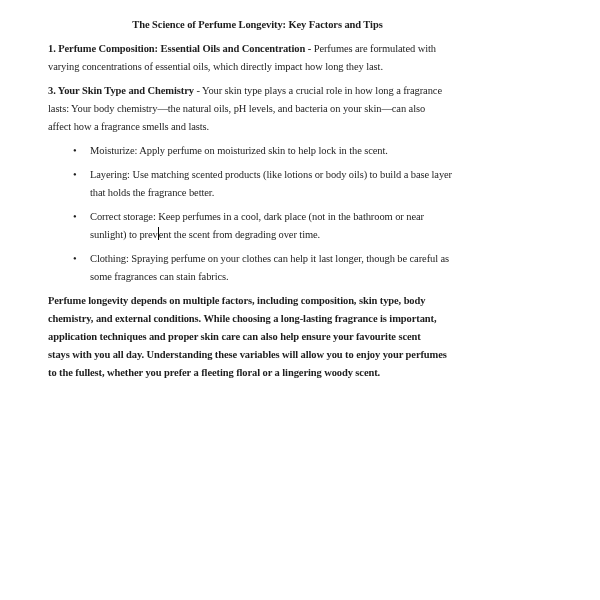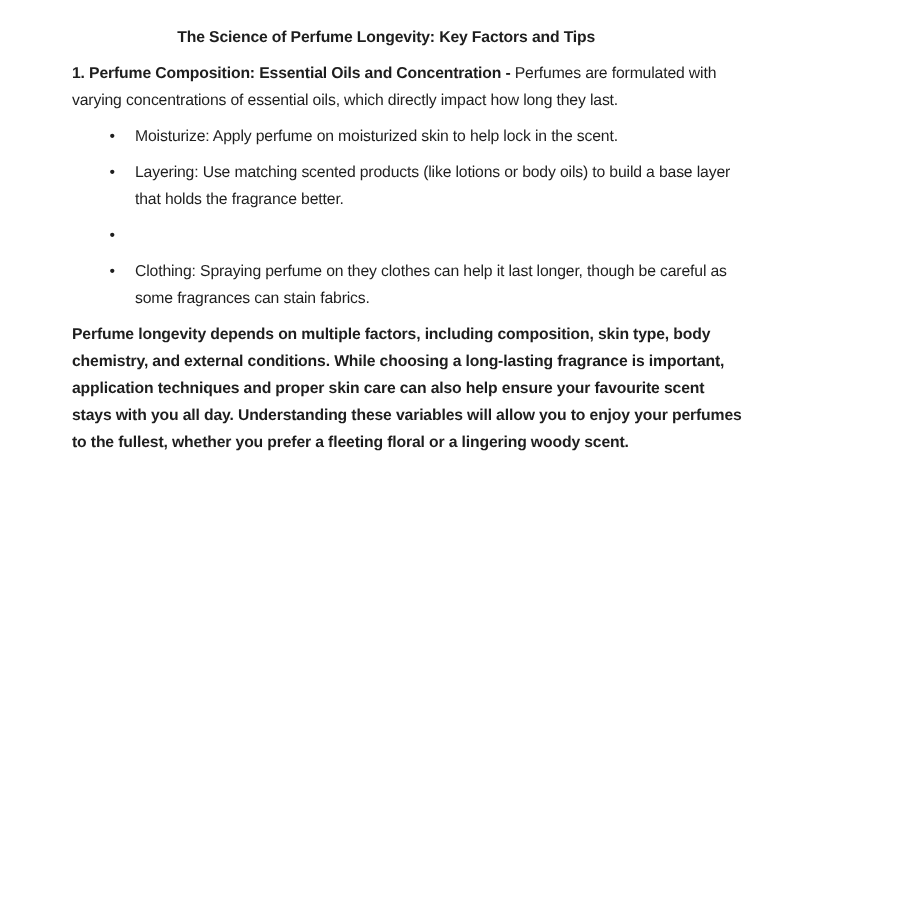--- a/index.html
+++ b/index.html
@@ -10,20 +10,21 @@
     font-family: "Liberation Sans", sans-serif;
     color: #1e1e1e;
     font-size: 10.5px;
     line-height: 18px;
     letter-spacing: -0.1px;
   }
   .page {
     box-sizing: border-box;
     width: 515px; height: 600px;
     padding: 16px 6px 0 48px;
+    font-family: Liberation Serif, serif;
   }
   .b { font-weight: 700; margin-top: 18px; }
   .title {
     margin: 0 -6px 6px -48px;
     text-align: center;
     font-size: 10.5px;
     line-height: 18px;
   }
   .para {
     margin: 0 0 6px 0;
@@ -53,44 +54,49 @@
 <body>
 
 <div class="page">
   <h1 class="title b">The Science of Perfume Longevity: Key Factors and Tips</h1>
 
 
   <p class="para"><span class="b">1. Perfume Composition: Essential Oils and Concentration - </span><span>Perfumes are formulated with
 varying concentrations of essential oils, which directly impact how long they last.</span></p>
 
 
+  <p class="para"><span class="b">3. Your Skin Type and Chemistry</span><span> - Your skin type plays a crucial role in how long a fragrance
+lasts: Your body chemistry—the natural oils, pH levels, and bacteria on your skin—can also
+affect how a fragrance smells and lasts.</span></p>
 
 
 
 
 
   <div class="list">
     <div class="li">
         <span class="marker">•</span>
         <span class="li-text">Moisturize: Apply perfume on moisturized skin to help lock in the scent.</span>
       </div>
 
     <div class="li">
         <span class="marker">•</span>
         <span class="li-text">Layering: Use matching scented products (like lotions or body oils) to build a base layer
 that holds the fragrance better.</span>
       </div>
 
     <div class="li">
         <span class="marker">•</span>
+        <span class="li-text"><span>Correct storage: Keep perfumes in a cool, dark place (not in the bathroom or near
+sunlight) to prev</span><span class="caret"></span><span>ent the scent from degrading over time.</span></span>
       </div>
 
     <div class="li">
         <span class="marker">•</span>
-        <span class="li-text">Clothing: Spraying perfume on they clothes can help it last longer, though be careful as
+        <span class="li-text">Clothing: Spraying perfume on your clothes can help it last longer, though be careful as
 some fragrances can stain fabrics.</span>
       </div>
   </div>
 
   <p class="para b">Perfume longevity depends on multiple factors, including composition, skin type, body
 chemistry, and external conditions. While choosing a long-lasting fragrance is important,
 application techniques and proper skin care can also help ensure your favourite scent
 stays with you all day. Understanding these variables will allow you to enjoy your perfumes
 to the fullest, whether you prefer a fleeting floral or a lingering woody scent.</p>
 </div>

